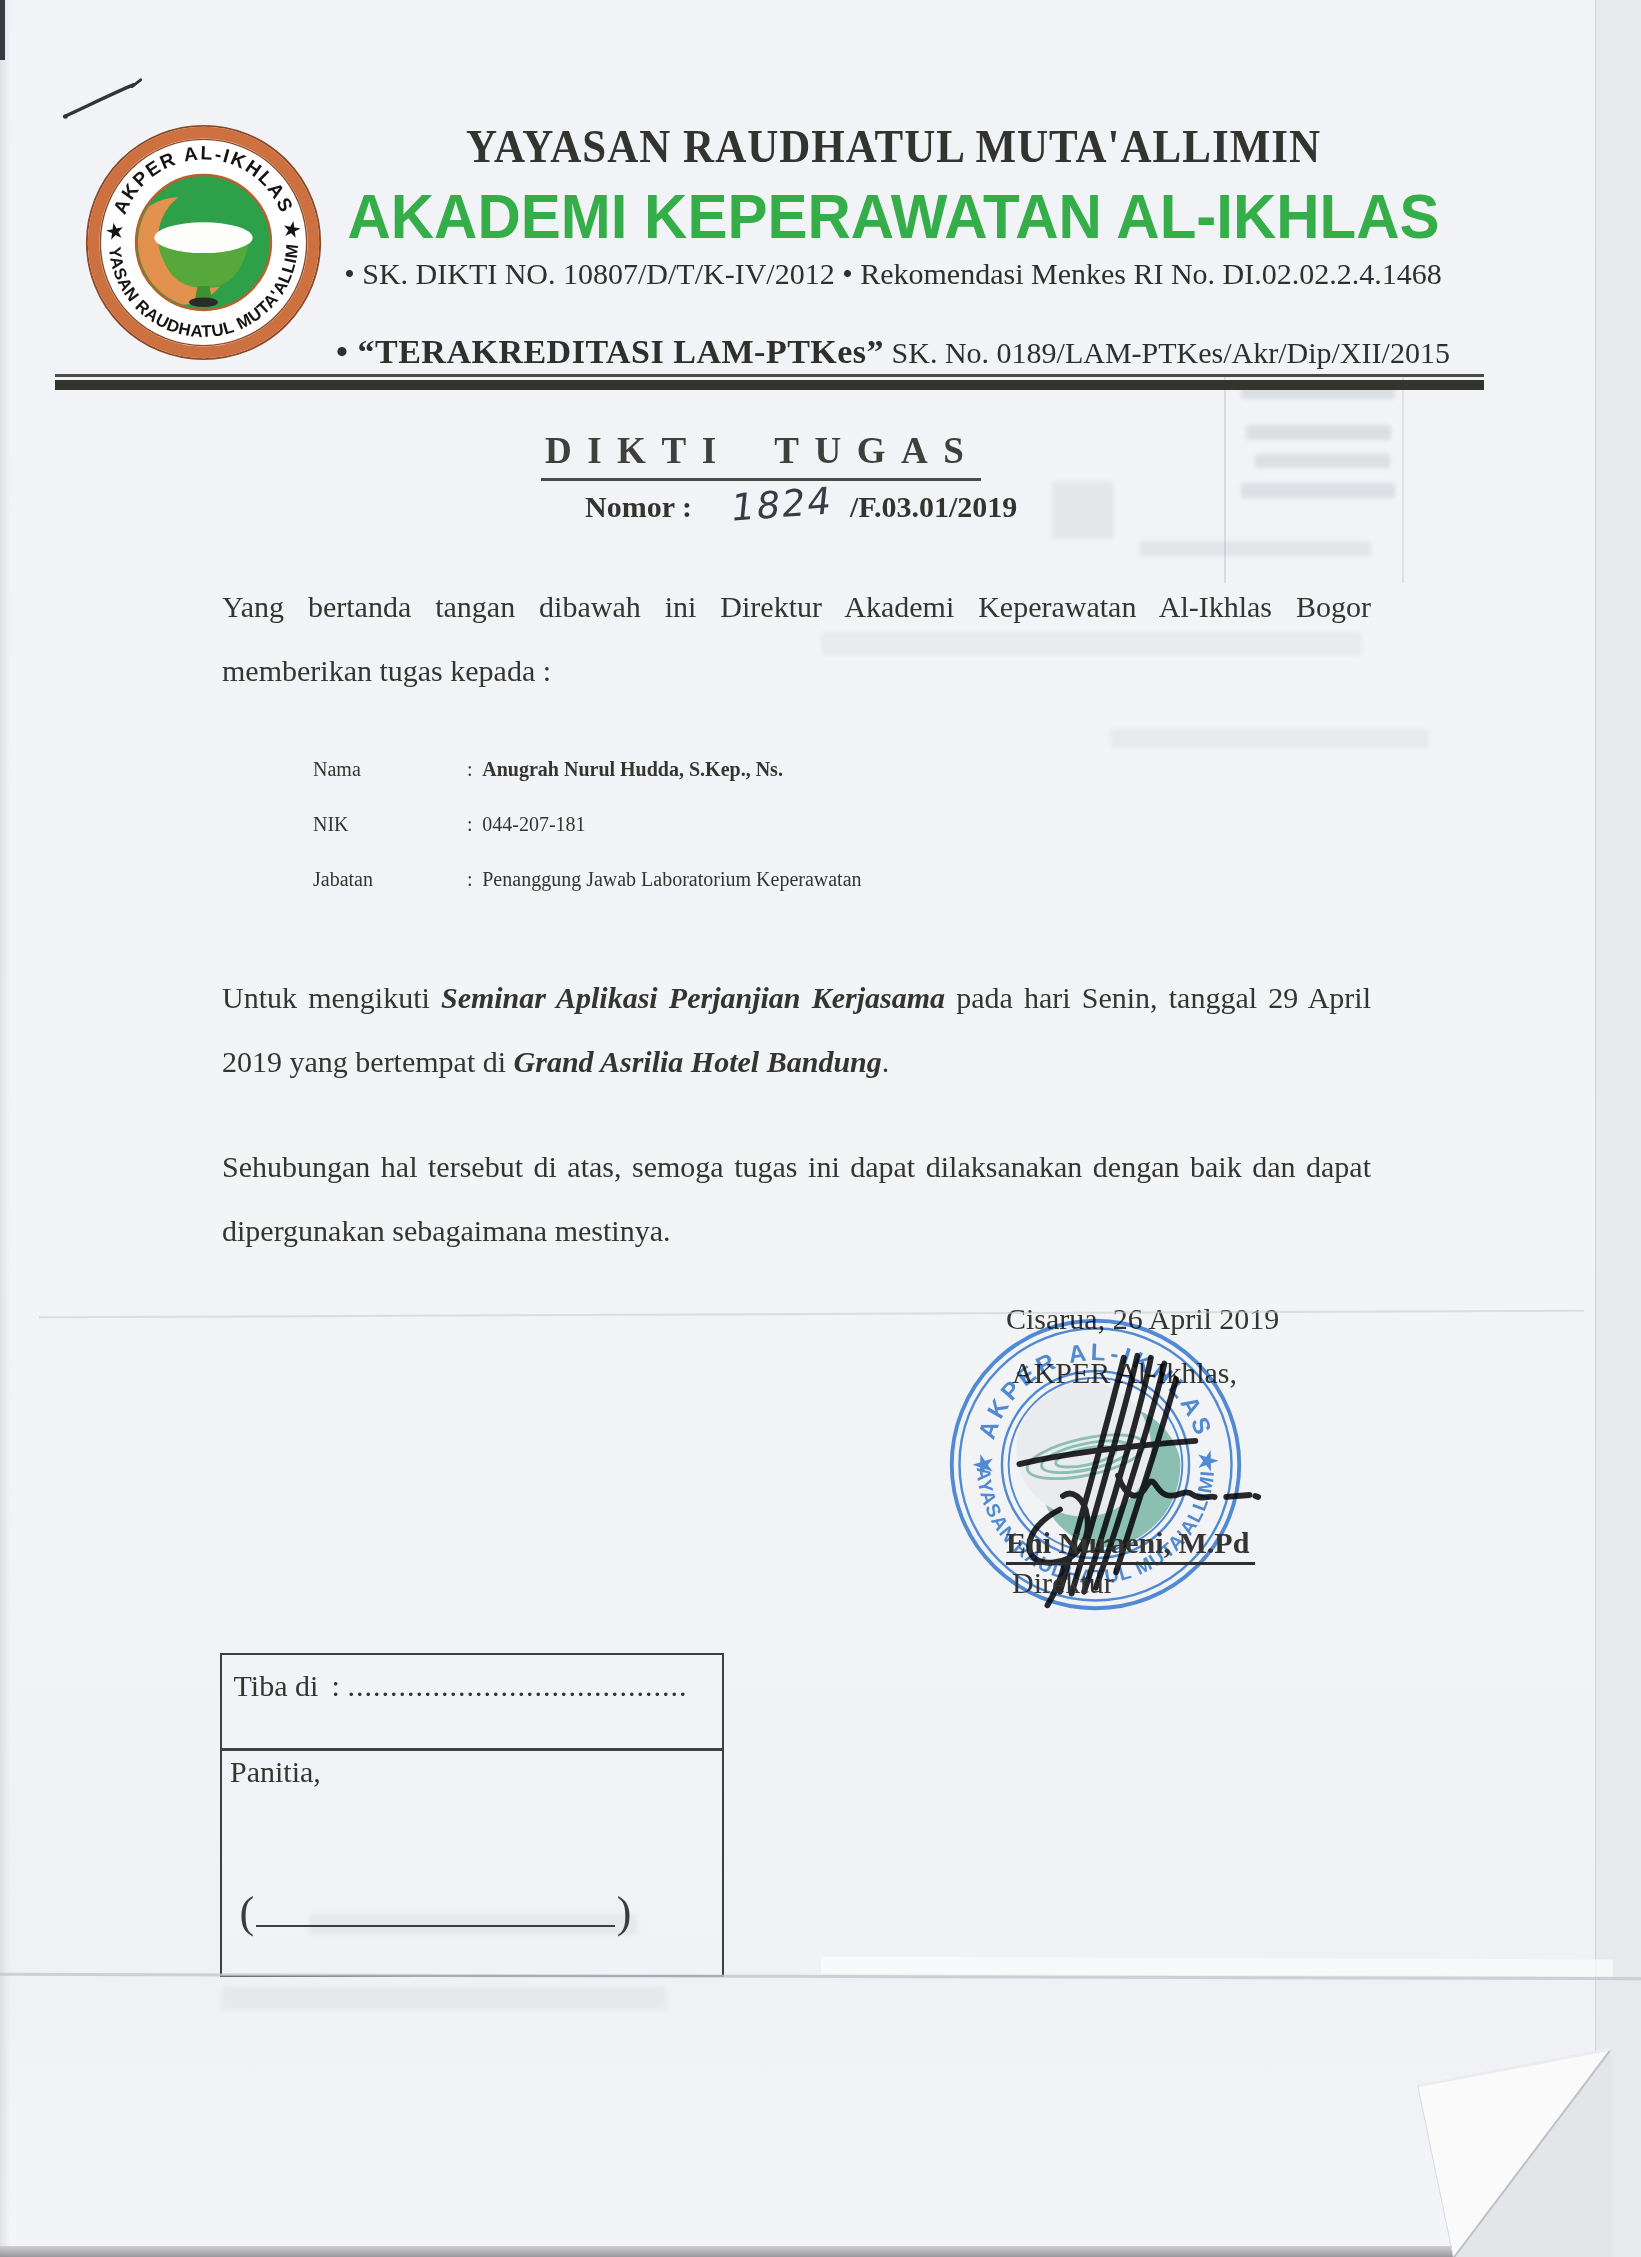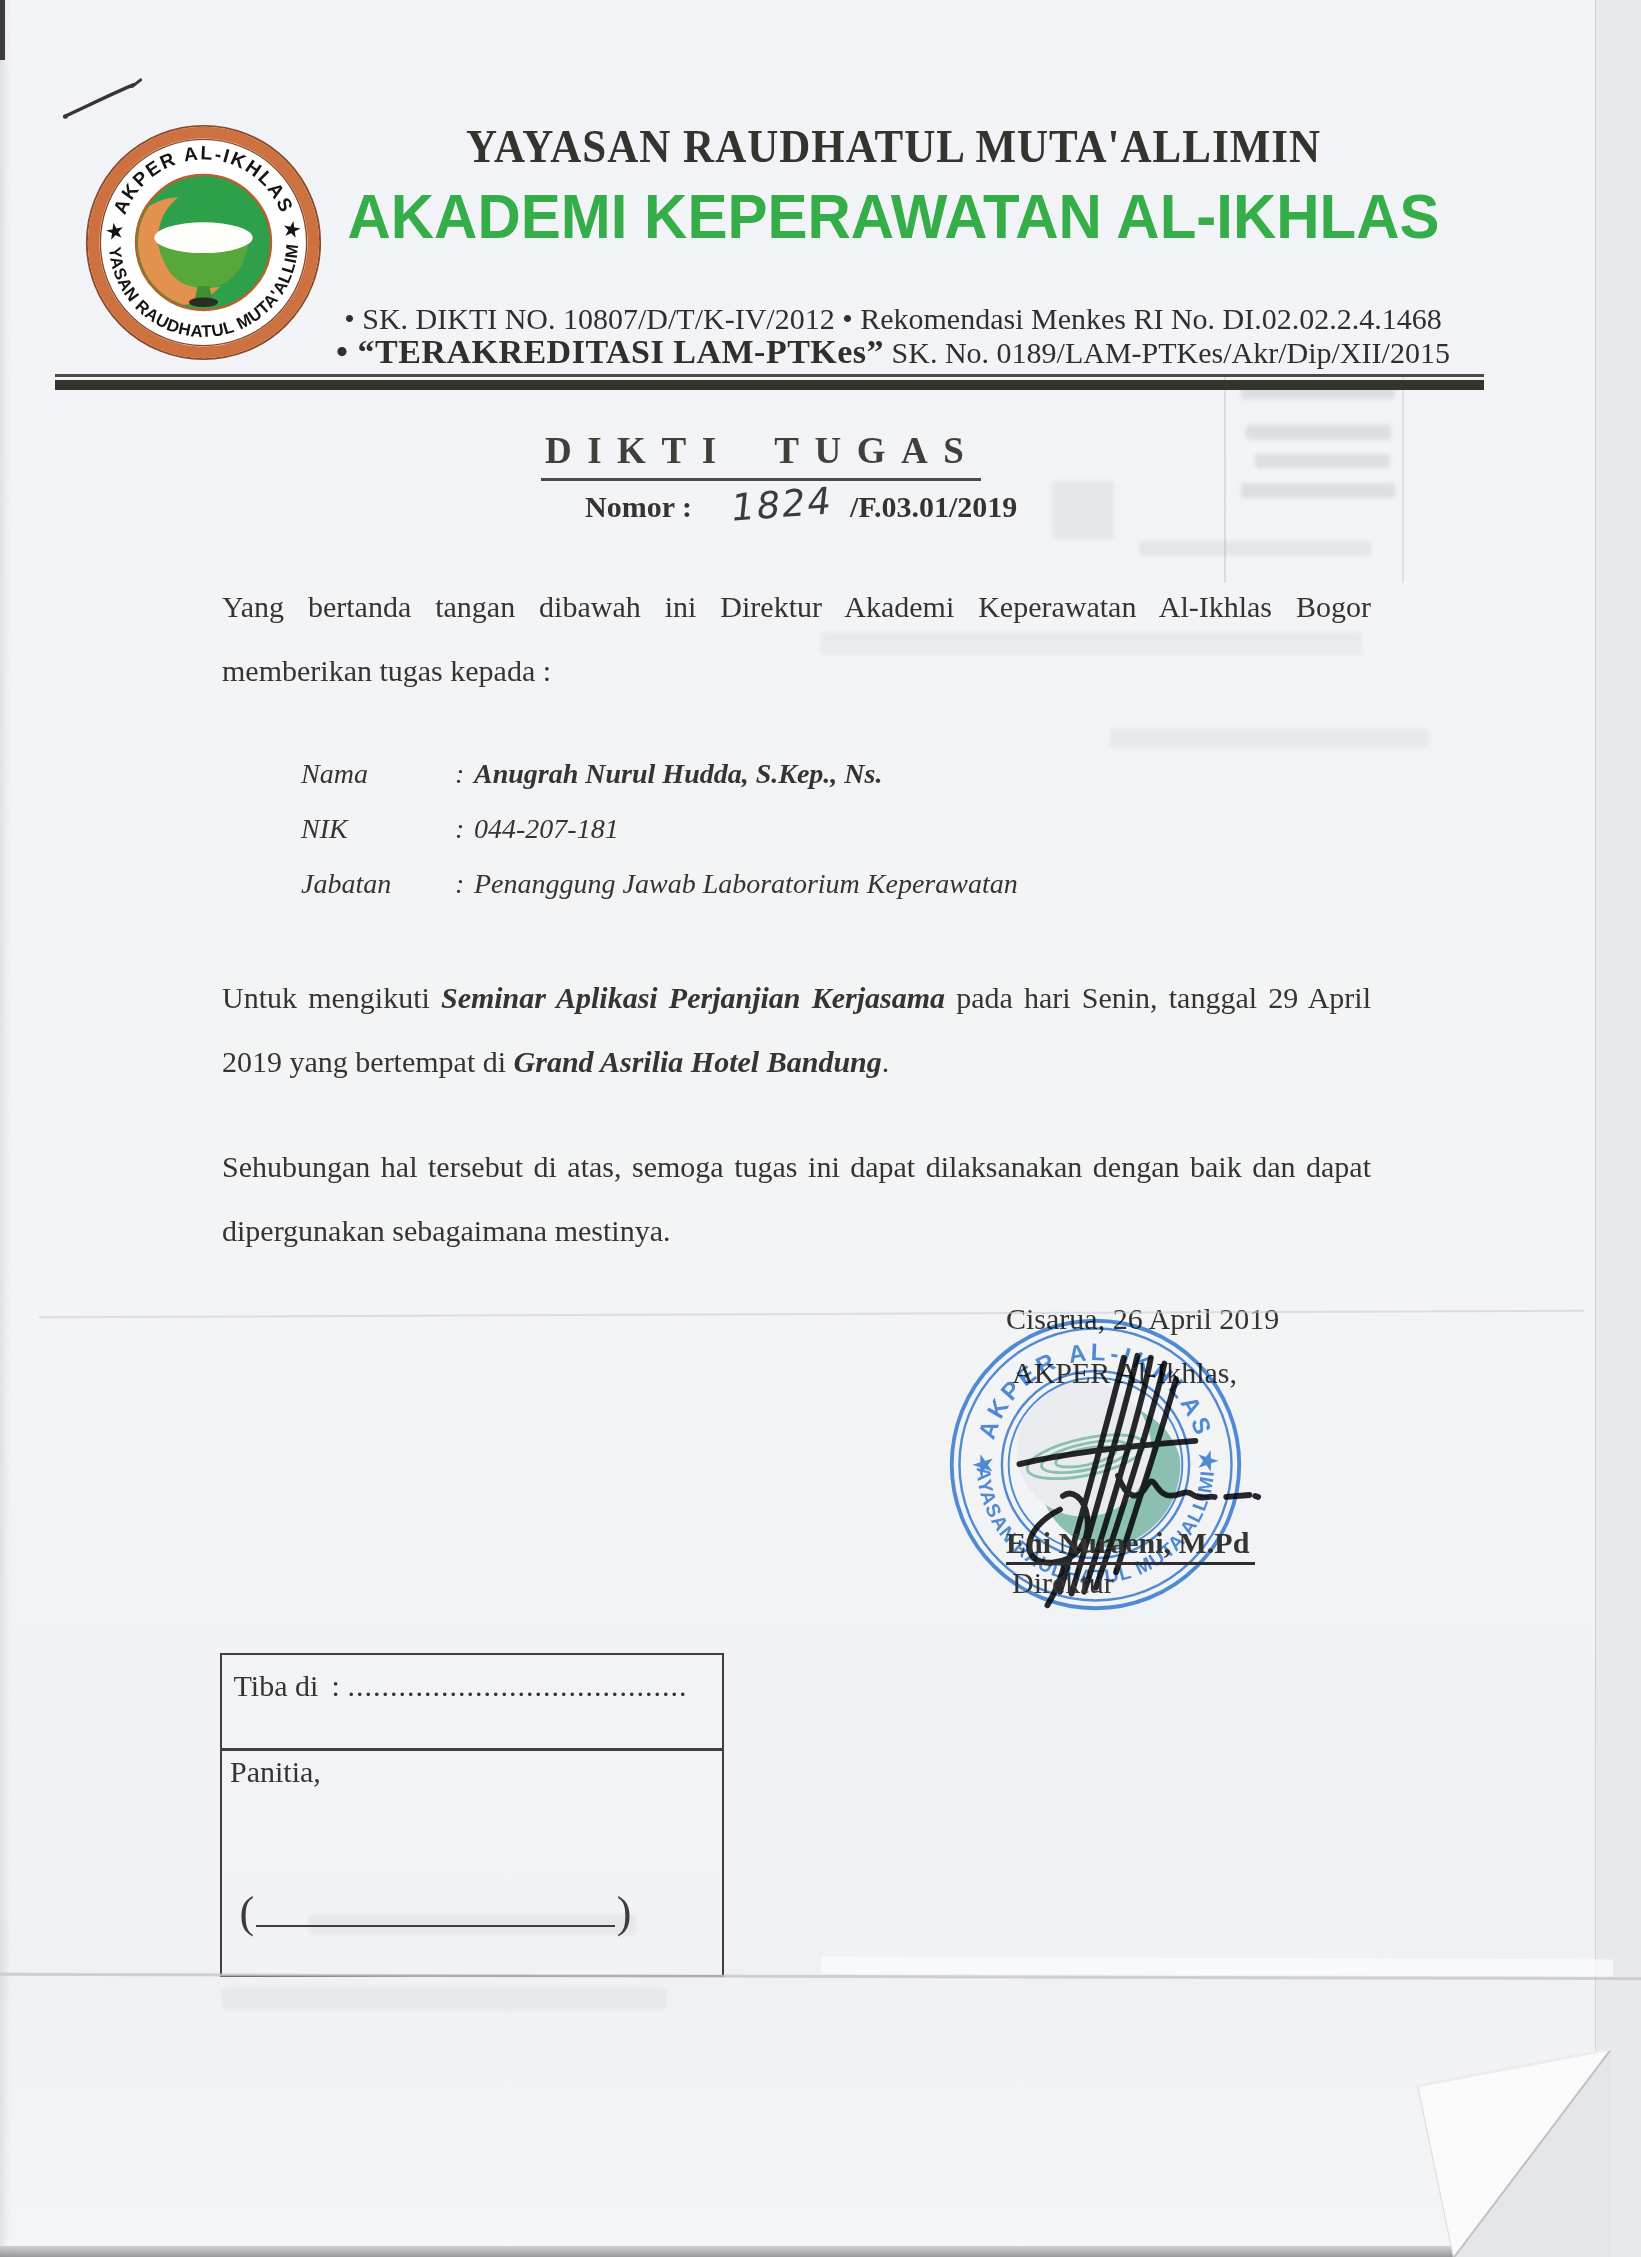--- a/index.html
+++ b/index.html
@@ -9,38 +9,38 @@
   .abs{position:absolute;}
   
   .right-edge{left:1595px;top:0;width:46px;height:2257px;background:#e8e9ec;border-left:1px solid #d2d3d8;}
   .left-edge-shade{left:0;top:0;width:9.7px;height:2257px;background:linear-gradient(90deg,rgba(90,90,100,.12),rgba(90,90,100,0));}
   .corner-dark{left:0;top:0;width:4.8px;height:60px;background:#3a3a40;}
   .bottom-strip{left:0;top:2246px;width:1464px;height:11.6px;background:linear-gradient(180deg,#c9c9cd,#838387);opacity:.85;}
   .foundation{left:319px;top:122px;width:1149px;text-align:center;font-size:43px;font-weight:bold;
               letter-spacing:1px;color:#33332f;transform:scaleY(1.06);}
   .academy{left:319px;top:182px;width:1149px;text-align:center;font-family:"Liberation Sans",sans-serif;
            font-size:60px;font-weight:bold;color:#35ad49;letter-spacing:0px;transform:scaleY(1.04);}
-  .sk-line{left:270px;top:257px;width:1246px;text-align:center;font-size:30px;color:#2f2f2b;margin-top:45px;}
+  .sk-line{left:270px;top:257px;width:1246px;text-align:center;font-size:30px;color:#2f2f2b;}
   .accr-line{left:270px;top:292px;width:1246px;text-align:center;font-size:30px;color:#2f2f2b;margin-top:41px;}
   .accr-line .quoted{font-size:34px;font-weight:bold;letter-spacing:0.5px;}
   .campus{left:270px;top:336px;width:1246px;text-align:center;font-size:25px;color:#2f2f2b;}
   .rule-thin{left:55px;top:374px;width:1429px;height:2.9px;background:#4a4a46;}
   .rule-thick{left:55px;top:380px;width:1429px;height:9.7px;background:#34342f;}
   
   .title-wrap{left:541px;top:429px;width:502px;text-align:left;}
   .title-heading{display:inline-block;font-size:37px;font-weight:bold;color:#3f3f3c;
                  letter-spacing:.42em;word-spacing:.5em;border-bottom:3.9px solid #4a4a46;padding:0 1.9px 5.8px 3.9px;}
   .nomor-row{left:585px;top:483px;white-space:nowrap;font-size:30px;font-weight:bold;color:#333330;}
   .handwritten{display:inline-block;font-family:"DejaVu Sans",sans-serif;font-size:37px;font-weight:500;
                color:#3a3a42;transform:rotate(-4deg) skewX(-10deg);margin:0 17.4px 0 39px;letter-spacing:1.9px;}
   
   .para{left:222px;width:1149px;font-size:30px;line-height:64px;text-align:justify;color:#343431;}
   .p1{top:575px;} .p2{top:966px;} .p3{top:1135px;}
   .bi{font-weight:bold;font-style:italic;}
-  .detail-row{left:301px;font-size:28px;color:#343431;white-space:nowrap;font-style:italic;}
+  .detail-row{left:313px;font-size:20px;color:#343431;white-space:nowrap;}
   .detail-row .lbl{display:inline-block;width:154px;}
   .detail-row .val{margin-left:9.7px;}
   .d0{top:758px;} .d0 .val{font-weight:bold;} .d1{top:813px;} .d2{top:868px;}
   
   .sig-line{font-size:30px;color:#343431;white-space:nowrap;}
   .sig-date{left:1006px;top:1302px;} .sig-inst{left:1012px;top:1356px;}
   .sig-name{left:1006px;top:1526px;font-weight:bold;border-bottom:3.9px solid #2e2e30;padding:0 5.8px 1.9px 0;}
   .sig-pos{left:1012px;top:1566px;}
   .stamp-svg{left:945px;top:1314px;mix-blend-mode:multiply;opacity:.92;}
   .sign-svg{left:1002px;top:1350px;mix-blend-mode:multiply;}

